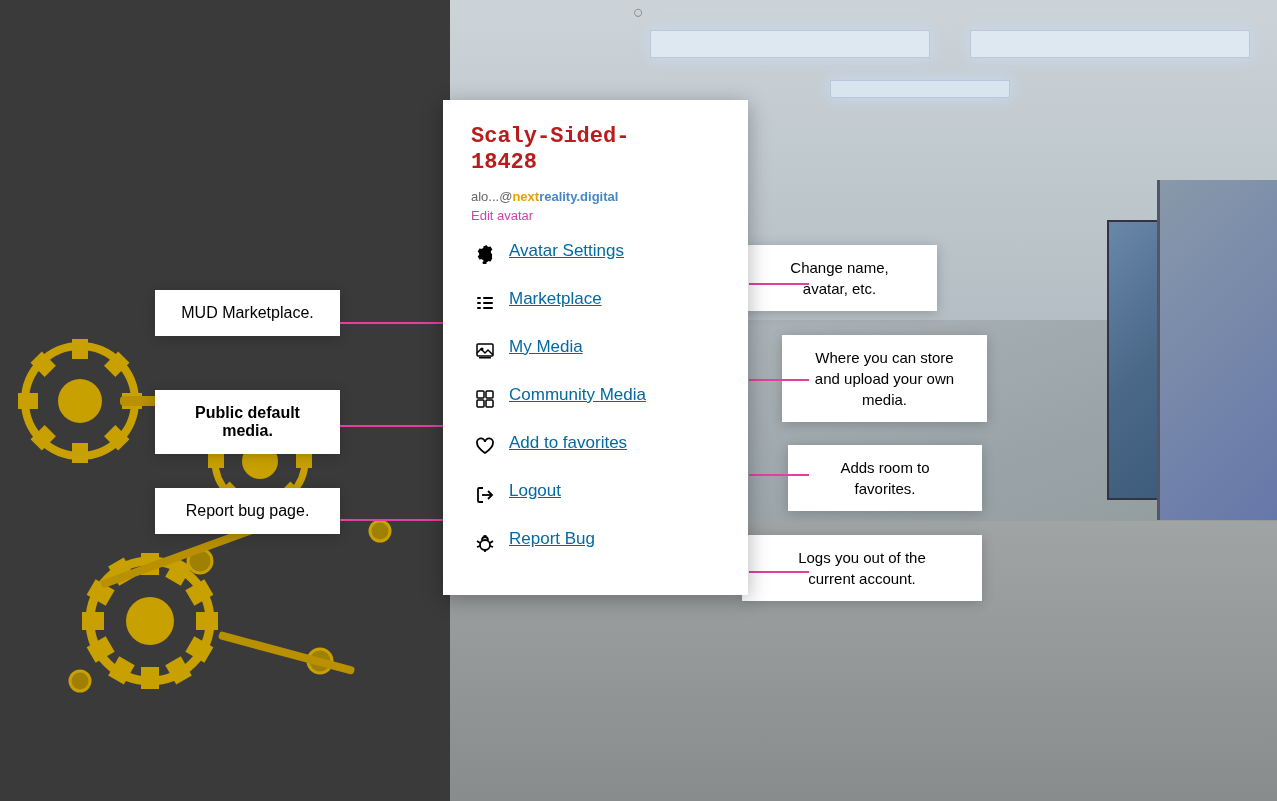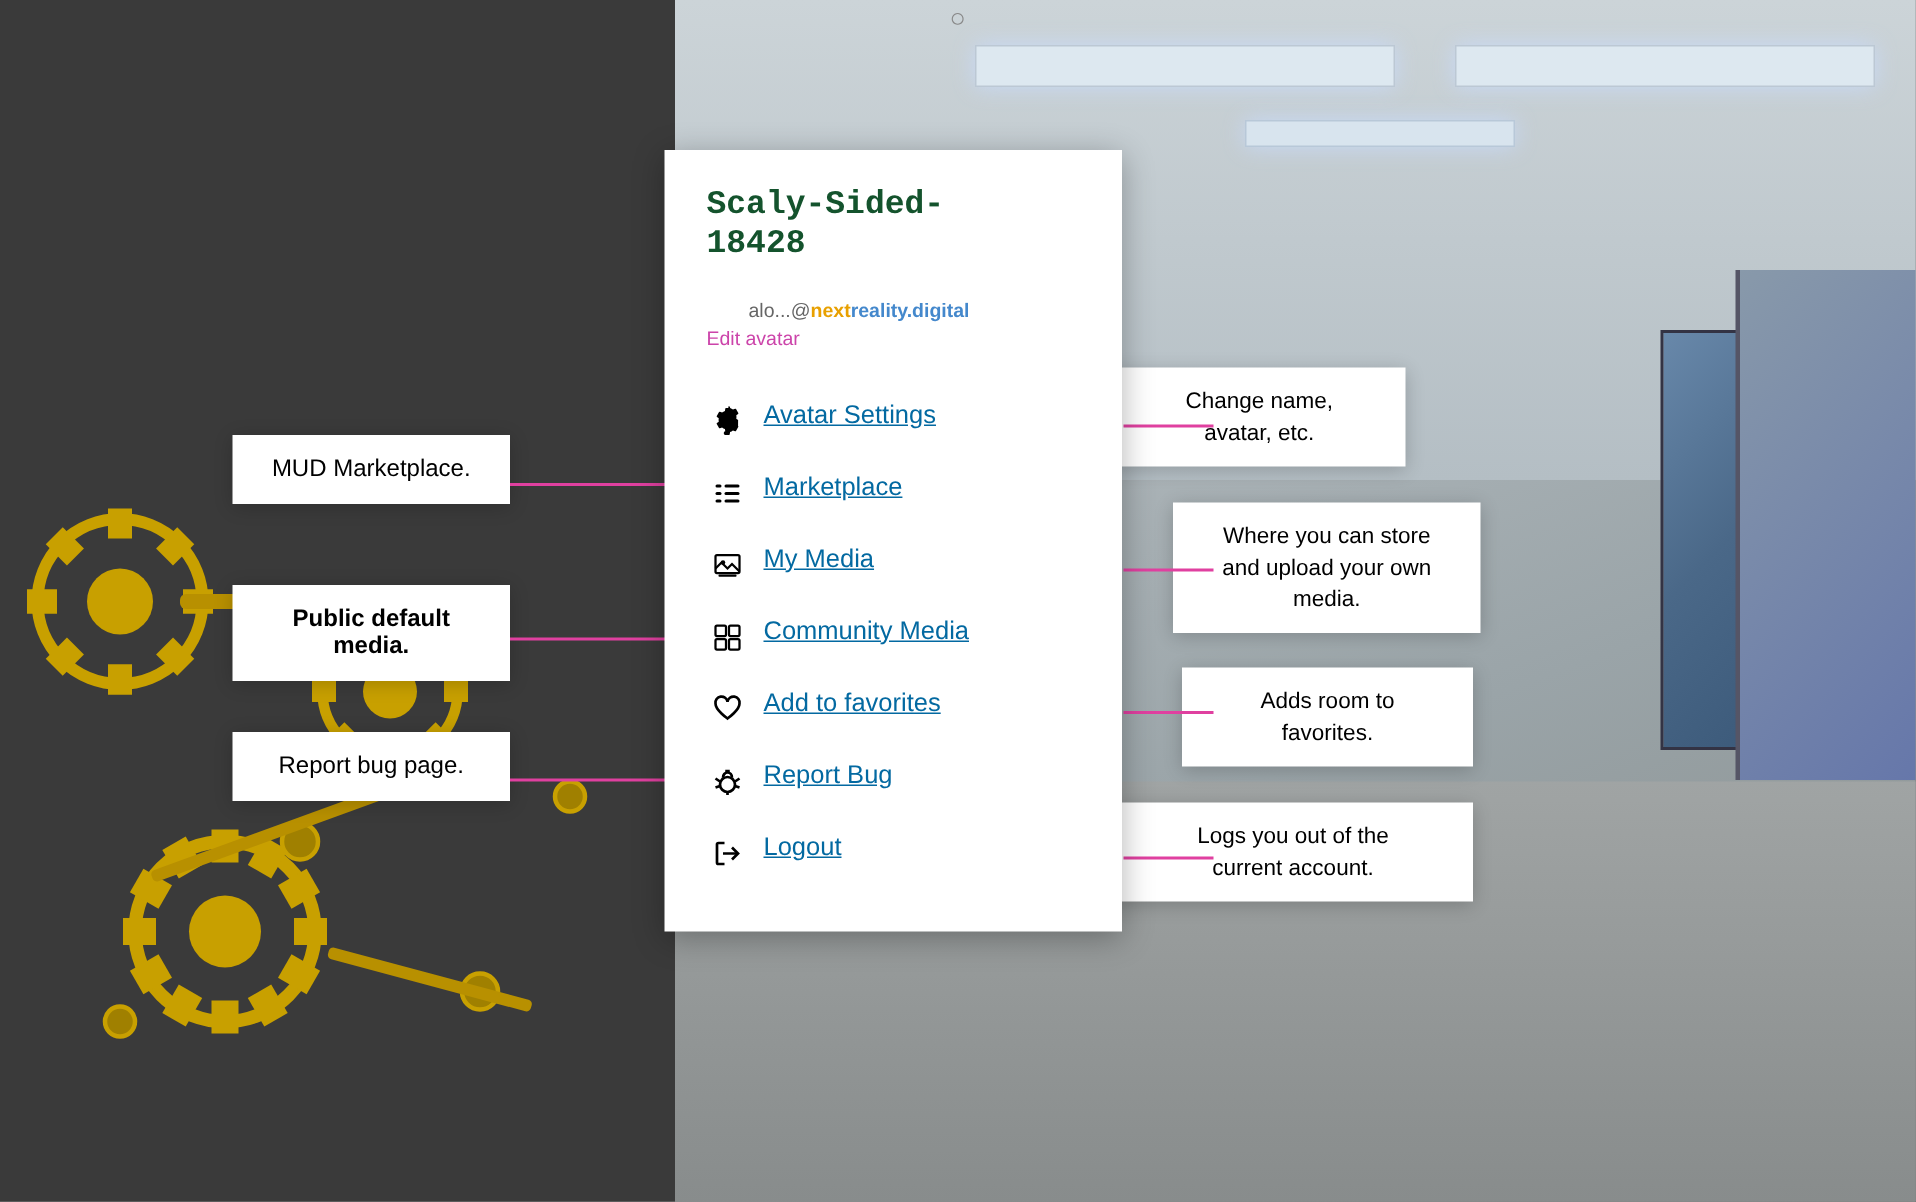--- a/index.html
+++ b/index.html
@@ -55,49 +55,48 @@
       background: white;
       padding: 24px 28px 28px 28px;
       box-shadow: 0 4px 20px rgba(0,0,0,0.3);
       z-index: 10;
     }
 
     .user-name {
       font-size: 22px;
       font-weight: bold;
       line-height: 1.2;
-      margin-bottom: 22px;
+      margin-bottom: 12px;
       font-family: 'Courier New', monospace;
-      color: #14532d;
+      color: #b91c1c;
     }
 
     .user-email {
       font-size: 13px;
       color: #666;
       margin-bottom: 4px;
-      margin-left: 28px;
     }
 
     .user-email span.next {
       color: #e8a000;
       font-weight: bold;
     }
 
     .user-email span.reality {
       color: #4488cc;
       font-weight: bold;
     }
 
     .edit-avatar-link {
       font-size: 13px;
       color: #cc44aa;
       cursor: pointer;
       text-decoration: none;
       display: block;
-      margin-bottom: 24px;
+      margin-bottom: 8px;
     }
 
     .menu-item {
       display: flex;
       padding: 10px 0;
       font-size: 17px;
       color: #0369a1;
       cursor: pointer;
       border: none;
       background: none;
@@ -383,39 +382,39 @@
         <svg width="20" height="20" viewBox="0 0 20 20">
           <path d="M10 16s-8-5.5-8-10a4 4 0 018-1.2A4 4 0 0118 6c0 4.5-8 10-8 10z" fill="none" stroke="black" stroke-width="1.8"></path>
         </svg>
       </span>
       <span class="menu-label">Add to favorites</span>
     </button>
 
     <button class="menu-item">
       <span class="menu-icon">
         <svg width="20" height="20" viewBox="0 0 20 20">
+          <path d="M8 3H4a1 1 0 00-1 1v12a1 1 0 001 1h4" fill="none" stroke="black" stroke-width="1.8"></path>
+          <path d="M13 14l4-4-4-4" fill="none" stroke="black" stroke-width="1.8"></path>
+          <line x1="17" y1="10" x2="7" y2="10" stroke="black" stroke-width="1.8"></line>
+        </svg>
+      </span>
+      <span class="menu-label">Logout</span>
+    </button>
+
+    <button class="menu-item">
+      <span class="menu-icon">
+        <svg width="20" height="20" viewBox="0 0 20 20">
           <circle cx="10" cy="12" r="5" fill="none" stroke="black" stroke-width="1.8"></circle>
           <path d="M7 7.5C7 5.5 8.3 4 10 4s3 1.5 3 3.5" fill="none" stroke="black" stroke-width="1.8"></path>
           <line x1="10" y1="4" x2="10" y2="3" stroke="black" stroke-width="1.8"></line>
           <line x1="8.5" y1="3" x2="11.5" y2="3" stroke="black" stroke-width="1.8"></line>
           <line x1="5" y1="10" x2="2" y2="8" stroke="black" stroke-width="1.8"></line>
           <line x1="15" y1="10" x2="18" y2="8" stroke="black" stroke-width="1.8"></line>
           <line x1="5" y1="13" x2="2" y2="14" stroke="black" stroke-width="1.8"></line>
           <line x1="15" y1="13" x2="18" y2="14" stroke="black" stroke-width="1.8"></line>
           <line x1="10" y1="17" x2="10" y2="19" stroke="black" stroke-width="1.8"></line>
         </svg>
       </span>
       <span class="menu-label">Report Bug</span>
     </button>
 
-    <button class="menu-item">
-      <span class="menu-icon">
-        <svg width="20" height="20" viewBox="0 0 20 20">
-          <path d="M8 3H4a1 1 0 00-1 1v12a1 1 0 001 1h4" fill="none" stroke="black" stroke-width="1.8"></path>
-          <path d="M13 14l4-4-4-4" fill="none" stroke="black" stroke-width="1.8"></path>
-          <line x1="17" y1="10" x2="7" y2="10" stroke="black" stroke-width="1.8"></line>
-        </svg>
-      </span>
-      <span class="menu-label">Logout</span>
-    </button>
-
   </div>
 </div>
 
 </body></html>

